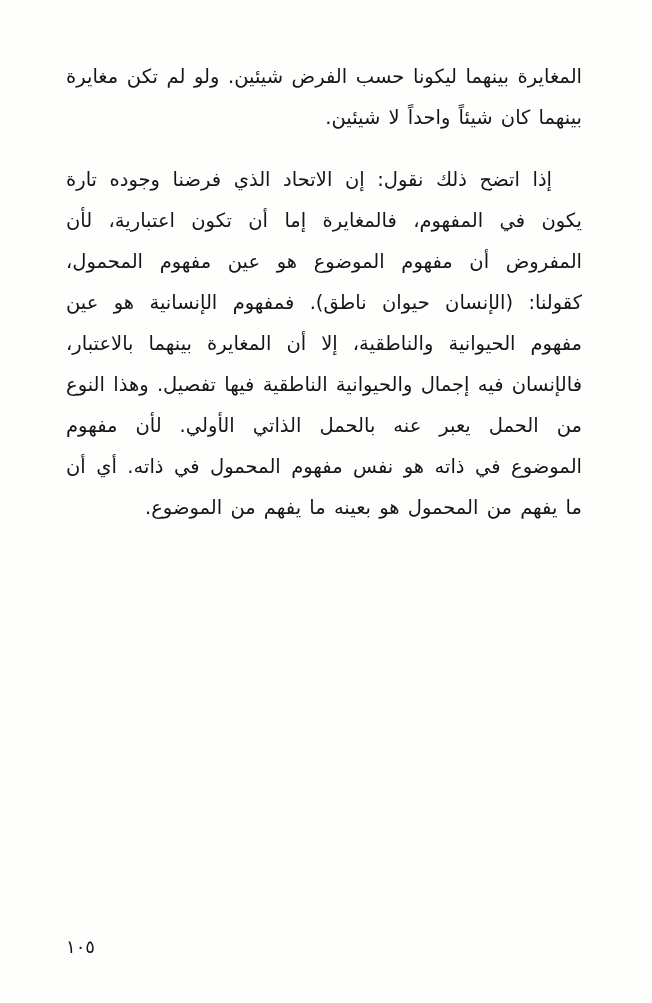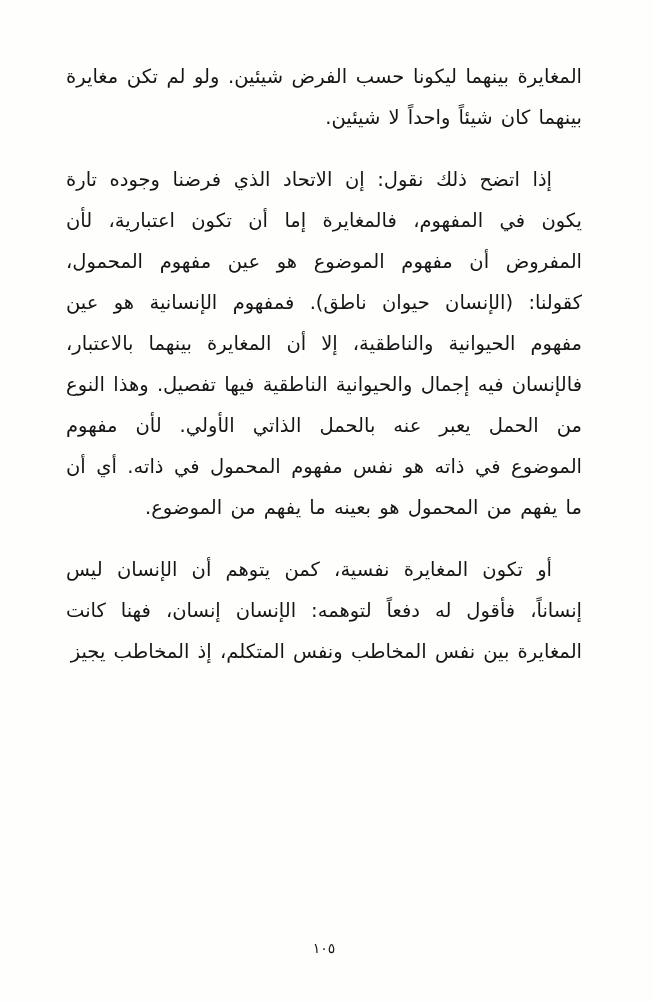--- a/index.html
+++ b/index.html
@@ -32,31 +32,29 @@
     letter-spacing: 0.1px;
   }
   .text-block p {
     margin: 0 0 21px 0;
   }
   .text-block p.indent {
     text-indent: 30px; 
   }
   .page-number {
     margin-top: auto;
-    text-align: center;
+    text-align: left;
     direction: rtl;
-    font-size: 14px;
+    font-size: 18px;
     letter-spacing: 2px;
     color: #161616;
-    font-family: Liberation Serif, serif;
   }
 </style>
 </head>
 <body>
 
 <div class="page">
   <div class="text-block">
     <p>المغايرة بينهما ليكونا حسب الفرض شيئين. ولو لم تكن مغايرة بينهما كان شيئاً واحداً لا شيئين.</p>
     <p class="indent">إذا اتضح ذلك نقول: إن الاتحاد الذي فرضنا وجوده تارة يكون في المفهوم، فالمغايرة إما أن تكون اعتبارية، لأن المفروض أن مفهوم الموضوع هو عين مفهوم المحمول، كقولنا: (الإنسان حيوان ناطق). فمفهوم الإنسانية هو عين مفهوم الحيوانية والناطقية، إلا أن المغايرة بينهما بالاعتبار، فالإنسان فيه إجمال والحيوانية الناطقية فيها تفصيل. وهذا النوع من الحمل يعبر عنه بالحمل الذاتي الأولي. لأن مفهوم الموضوع في ذاته هو نفس مفهوم المحمول في ذاته. أي أن ما يفهم من المحمول هو بعينه ما يفهم من الموضوع.</p>
-    <p class="indent">أو تكون المغايرة نفسية، كمن يتوهم أن الإنسان ليس إنساناً، فأقول له دفعاً لتوهمه: الإنسان إنسان، فهنا كانت المغايرة بين نفس المخاطب ونفس المتكلم، إذ المخاطب يجيز</p>
   </div>
   <div class="page-number">١٠٥</div>
 </div>
 
 </body></html>

